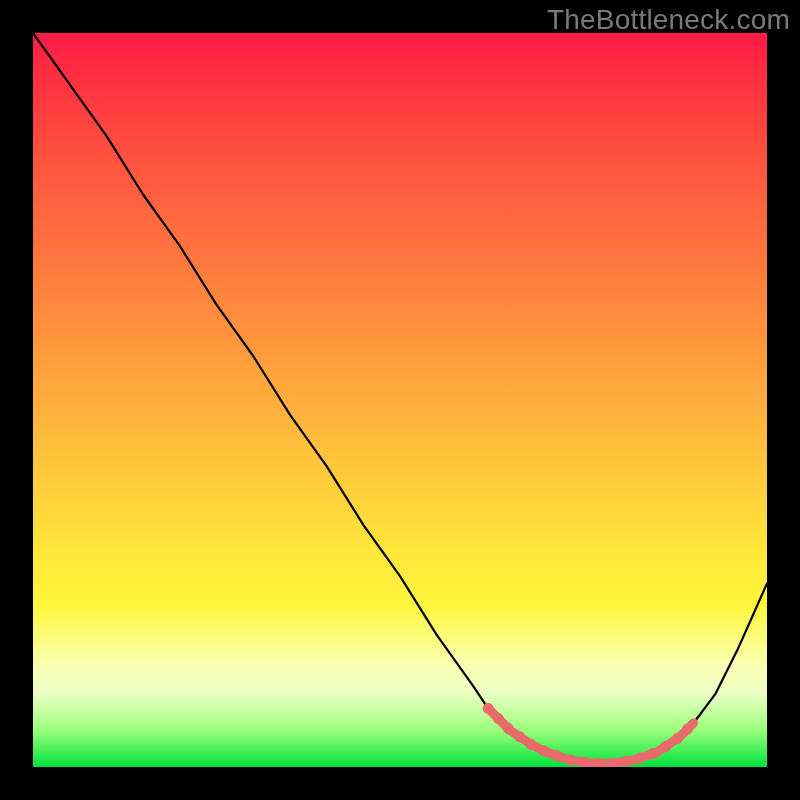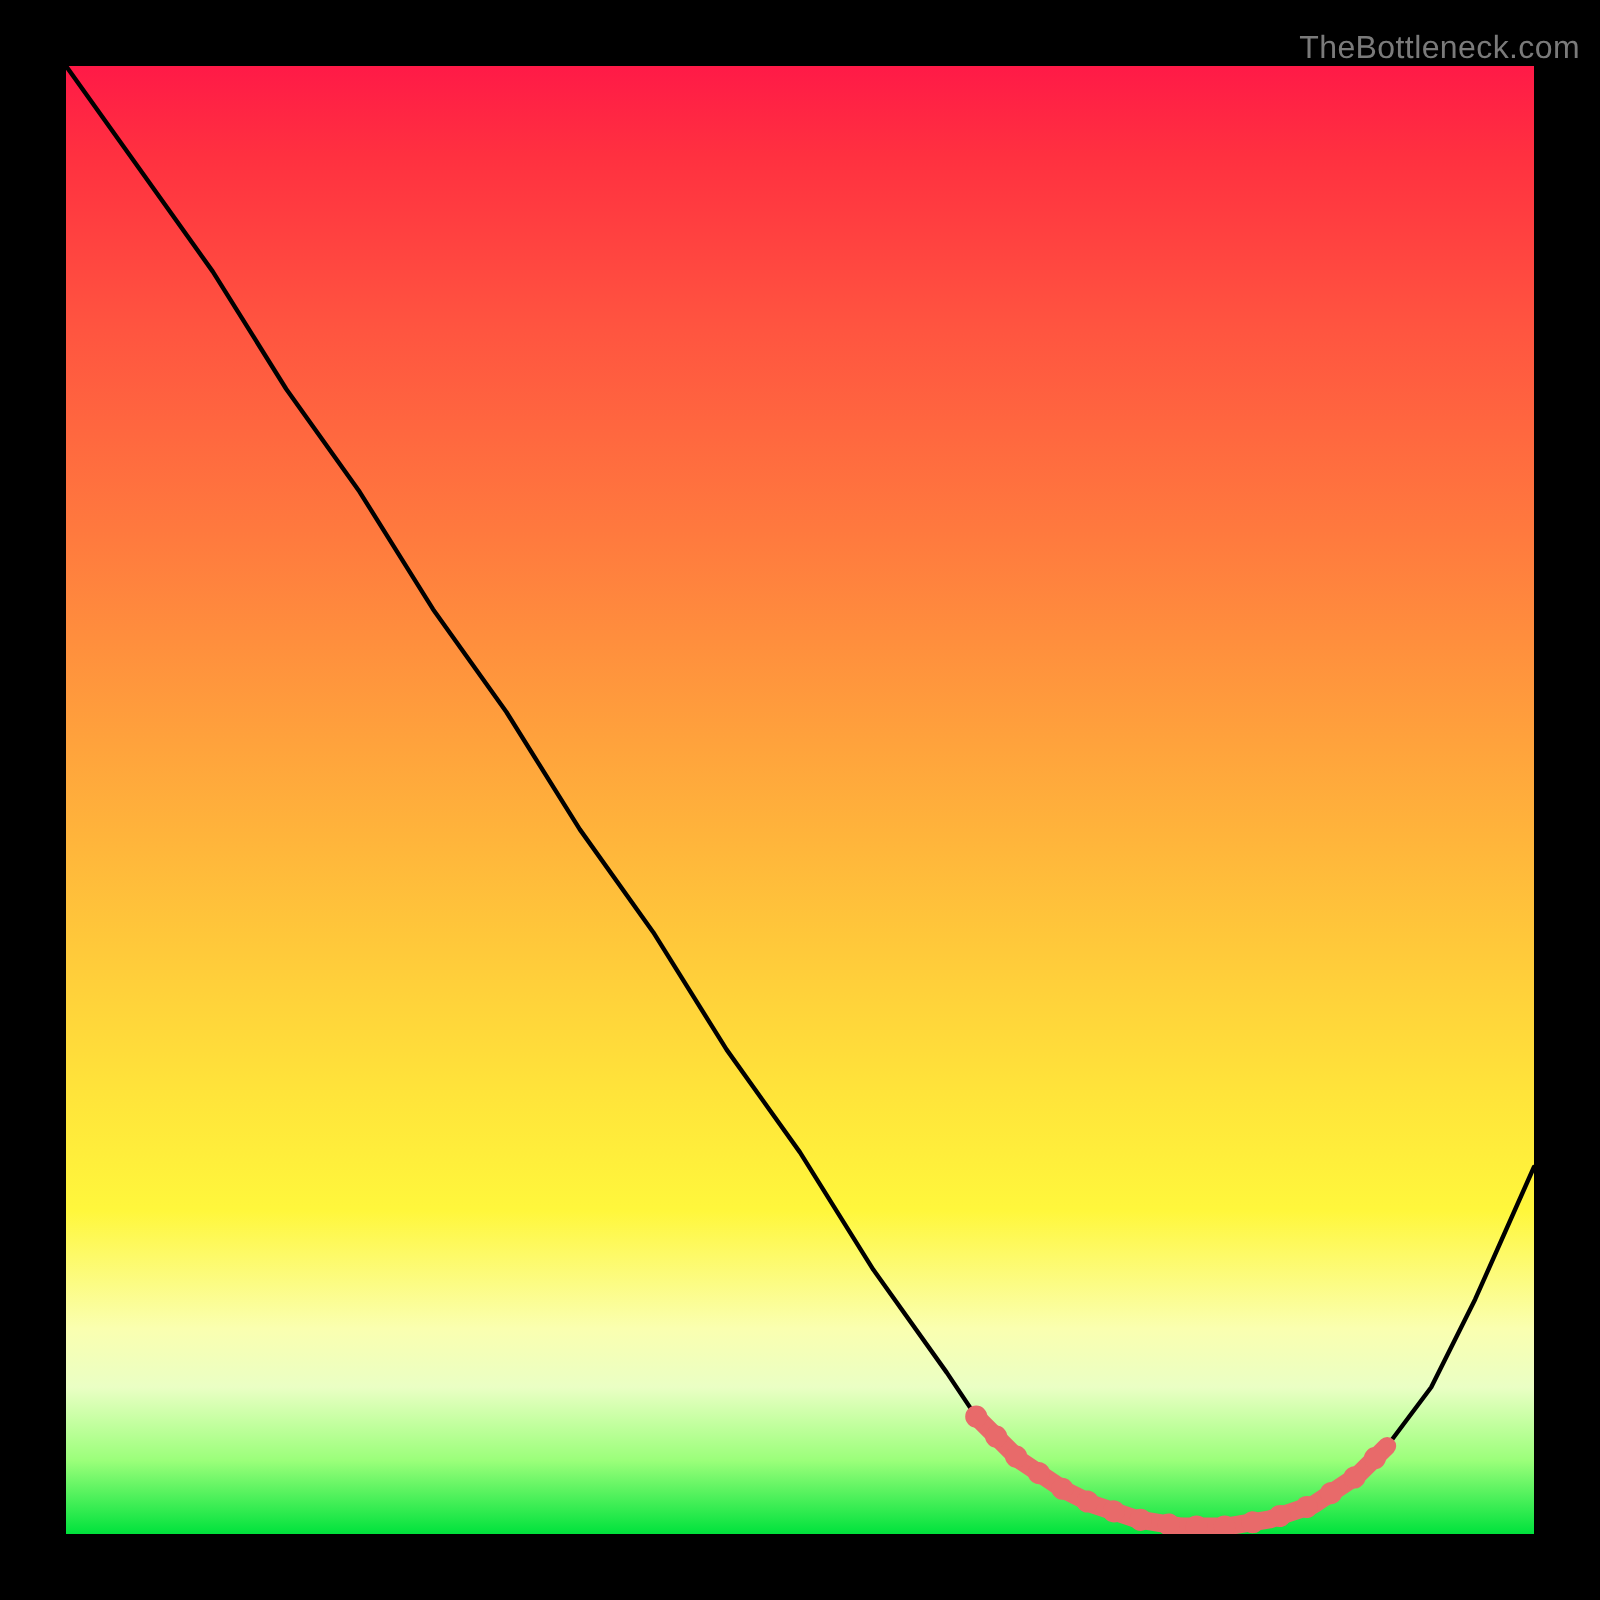--- a/index.html
+++ b/index.html
@@ -35,24 +35,24 @@
       #ffe43a 70%,
       #fff73c 78%,
       #faffb0 86%,
       #eaffc4 90%,
       #9bff7a 95%,
       #00e23c 100%
     );
   }
   .watermark {
     position: absolute;
-    top: 16px;
+    top: 4px;
     right: 10px;
     color: #7a7a7a;
-    font-size: 16px;
+    font-size: 28px;
     font-weight: 500;
     letter-spacing: 0.2px;
     user-select: none;
   }
   svg.curve {
     position: absolute;
     left: 0;
     top: 0;
     width: 734px;
     height: 734px;

